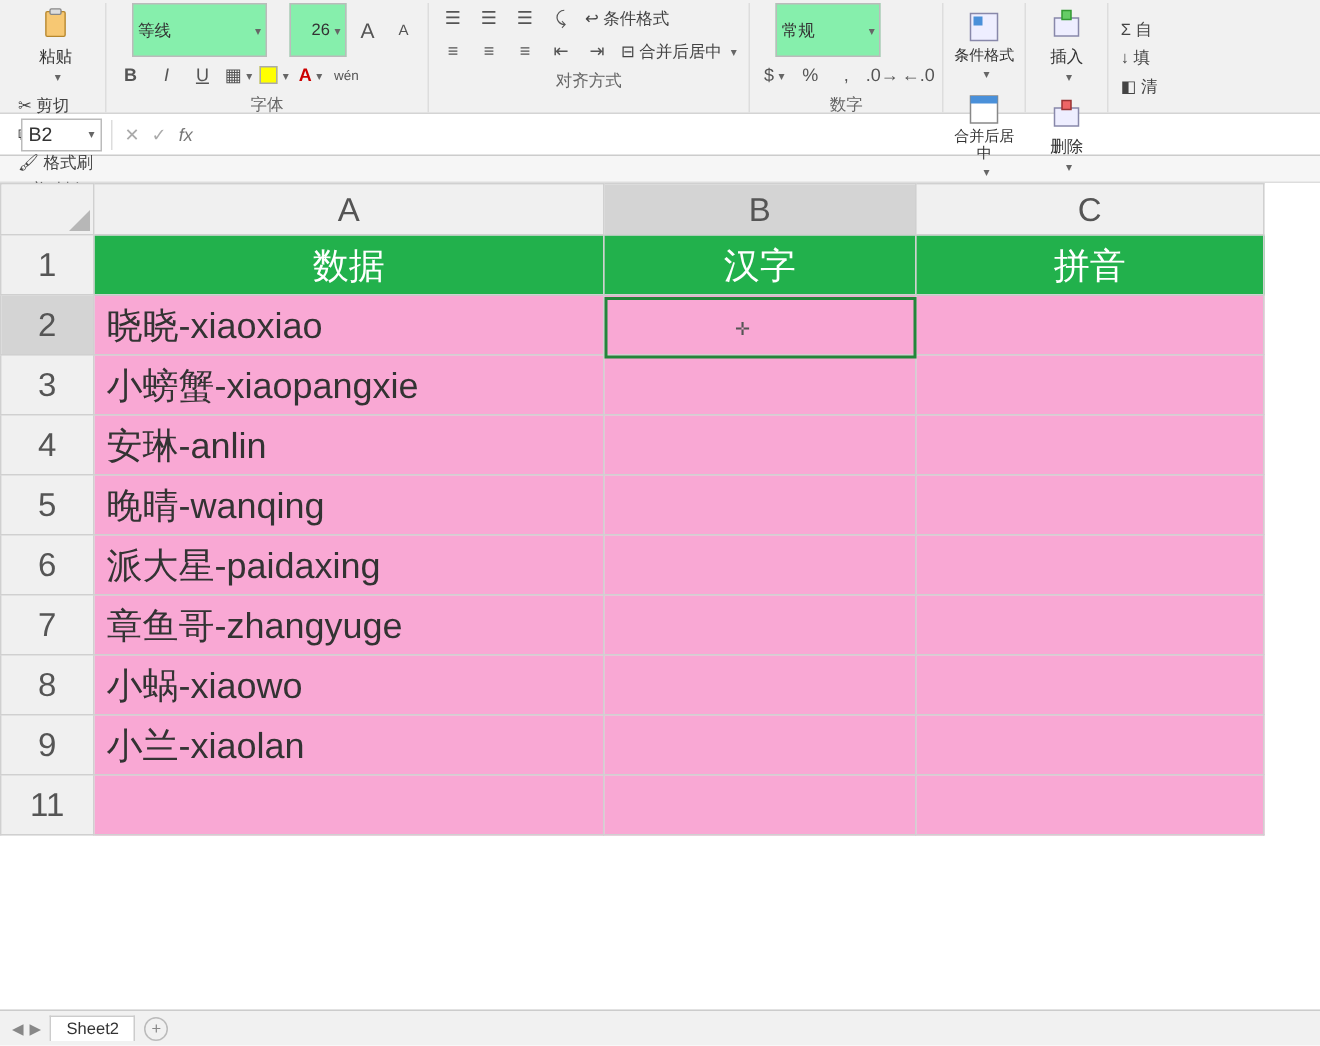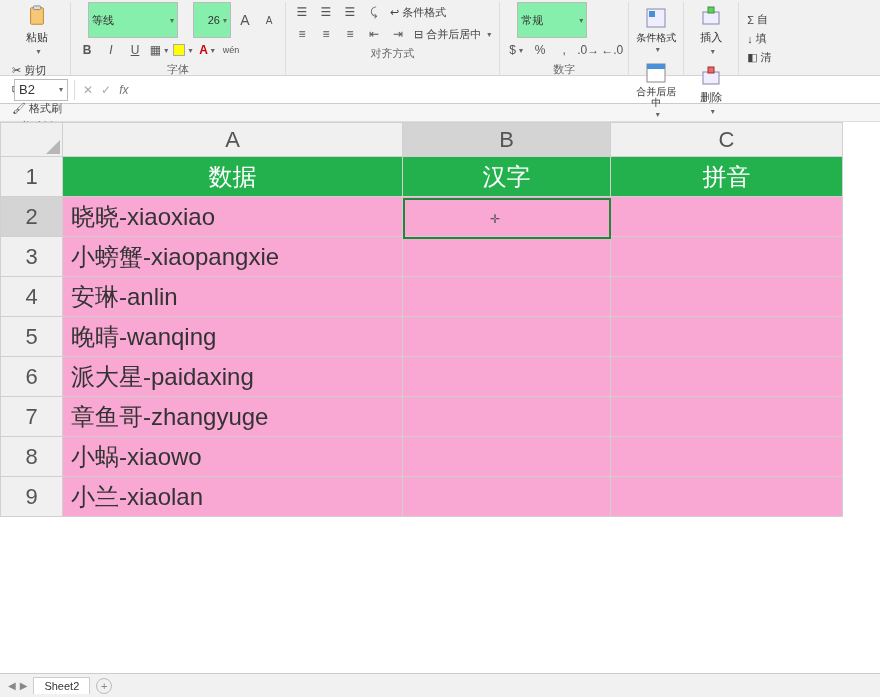--- a/index.html
+++ b/index.html
@@ -343,20 +343,26 @@
       <td class="cell">小蜗-xiaowo</td>
       <td class="cell"></td>
       <td class="cell"></td>
     </tr>
     <tr>
       <th class="rowhdr">9</th>
       <td class="cell">小兰-xiaolan</td>
       <td class="cell"></td>
       <td class="cell"></td>
     </tr>
+    <tr>
+      <th class="rowhdr">11</th>
+      <td class="cell"></td>
+      <td class="cell"></td>
+      <td class="cell"></td>
+    </tr>
   </tbody>
     </table>
 
   <div class="active-cell" style="left:403px; top:76px; width:208px; height:41px;"></div>
   <div class="cursor-plus" style="left:490px; top:90px;">✛</div>
 </div>
 
 <div class="tabbar">
   <div class="tabnav">
     <span>◀</span>

